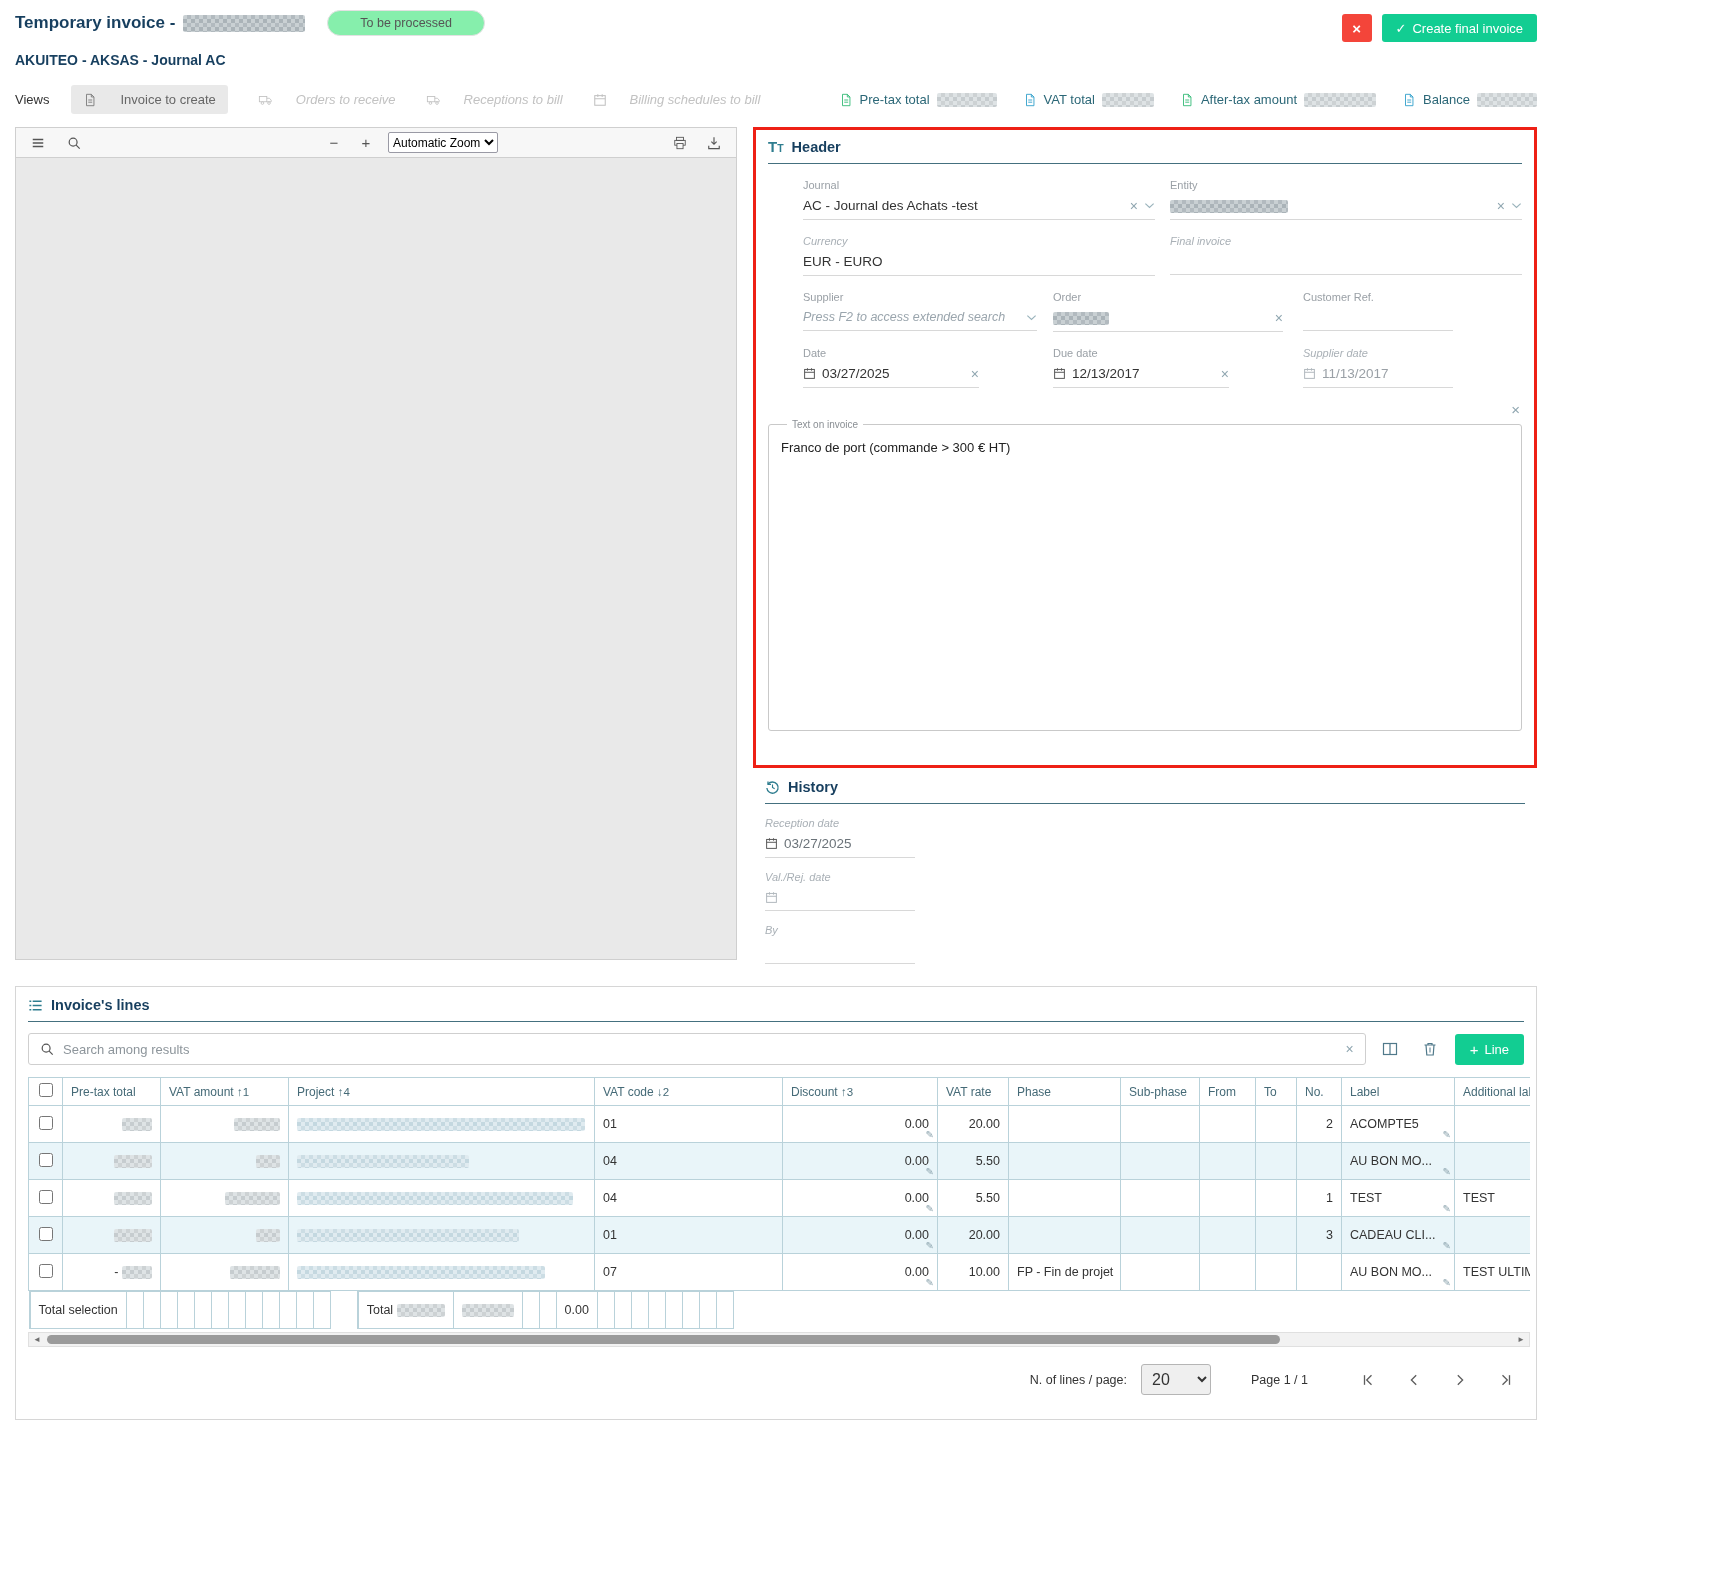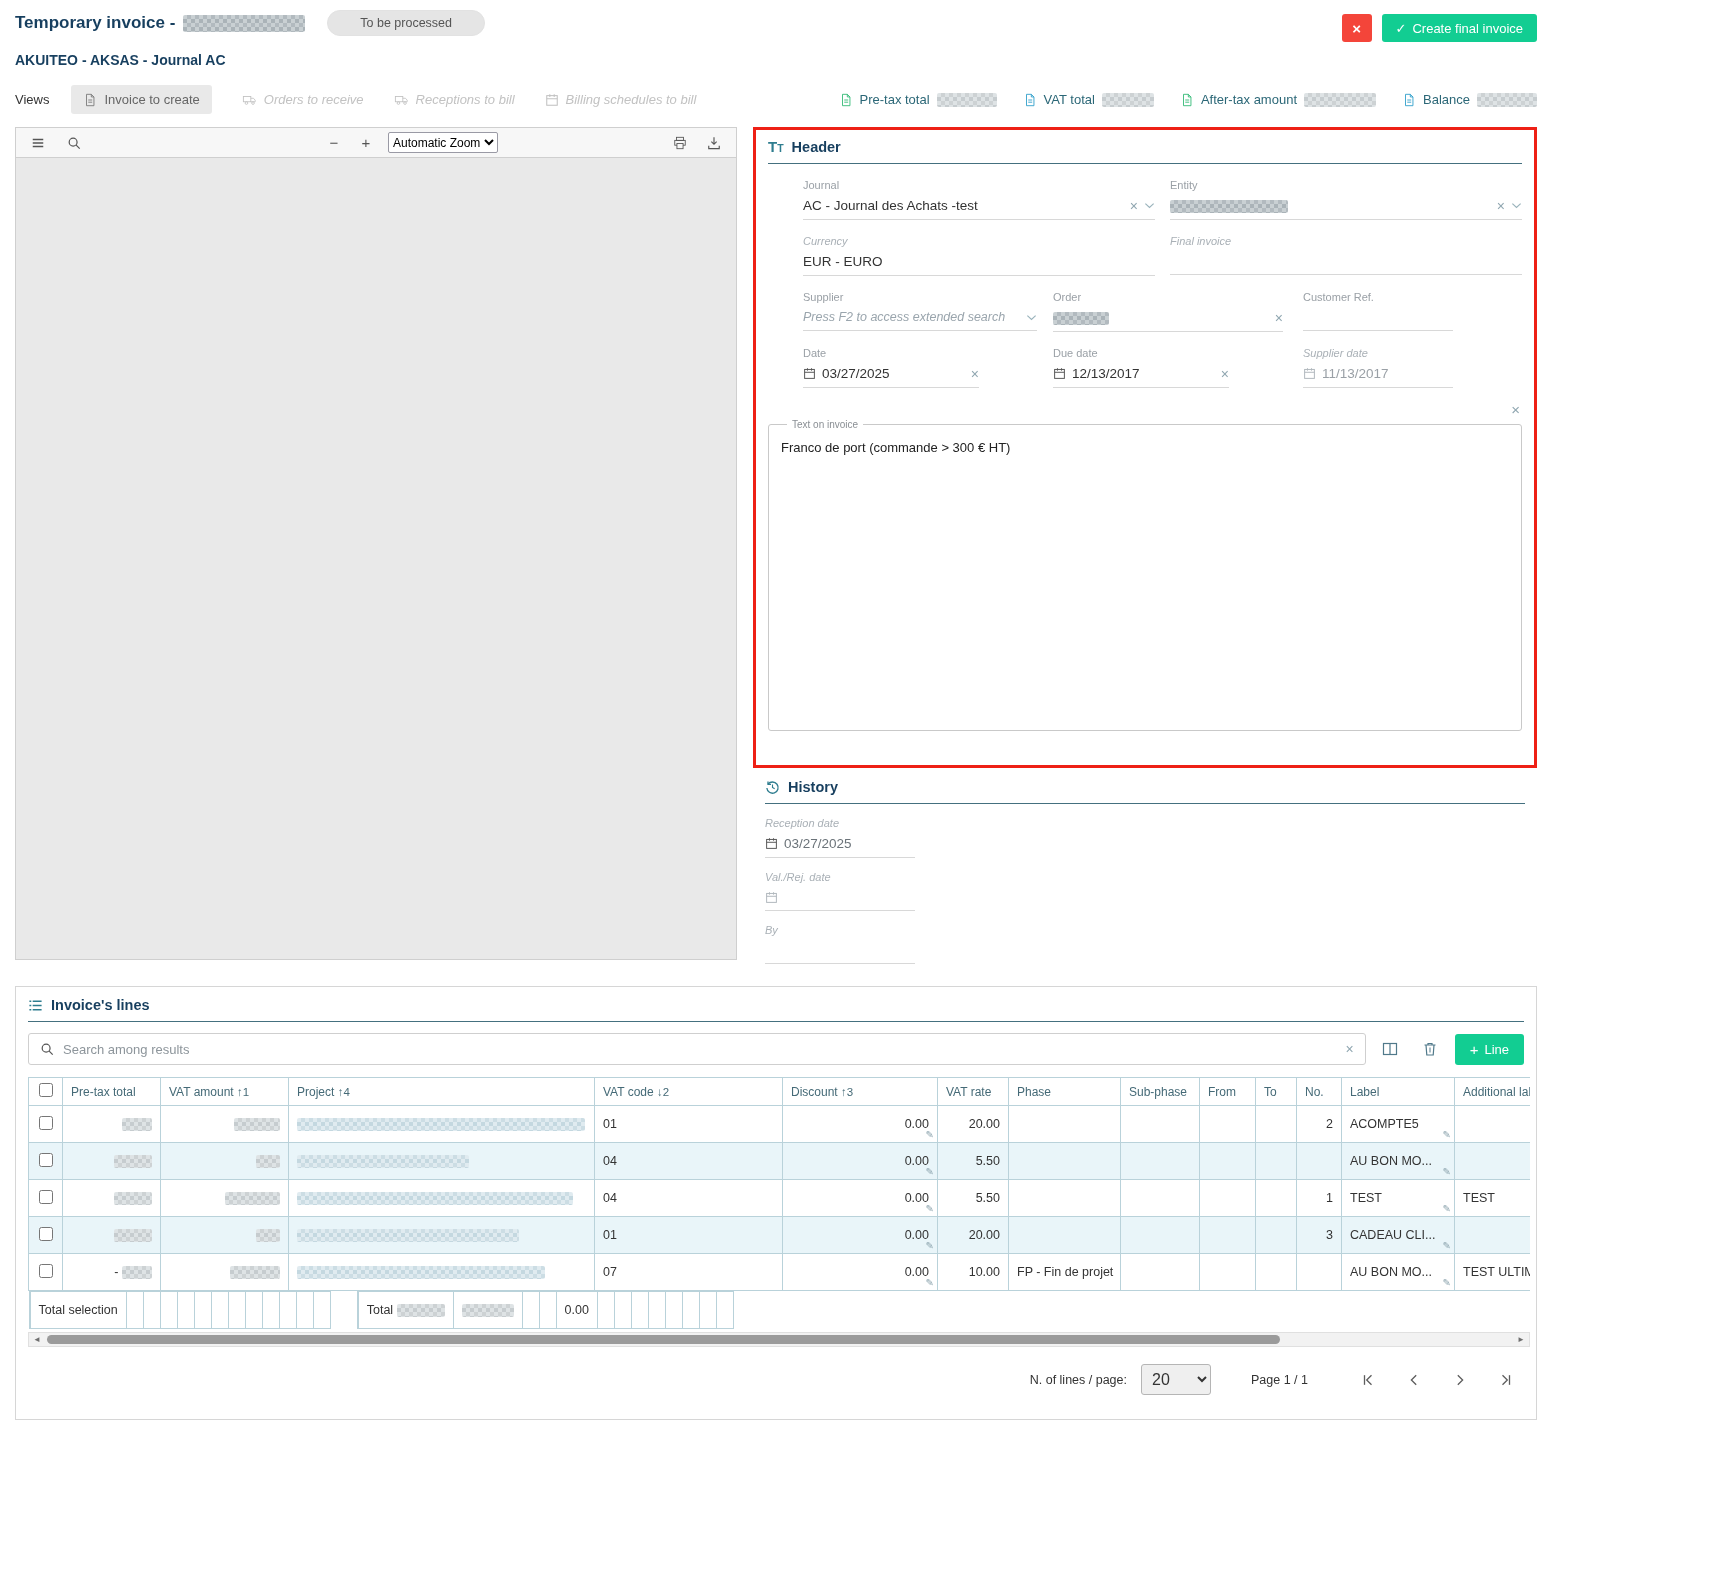--- a/index.html
+++ b/index.html
@@ -19,32 +19,32 @@
   }
   .redacted.dark { background: conic-gradient(#b2babf 25%, #c9d0d3 0 50%, #aab3b8 0 75%, #c9d0d3 0) 0 0/8px 8px; }
   .redacted.blue { background: conic-gradient(#ccdde4 25%, #e0ebf0 0 50%, #c4d8e0 0 75%, #e0ebf0 0) 0 0/8px 8px; }
 
   
   .topbar { padding-top: 10px; position: relative; }
   .title-row { display: flex; align-items: center; }
   .page-title { font-size: 17px; font-weight: bold; color: #173f5f; white-space: nowrap; }
   .pill {
     margin-left: 22px; border: 1px solid #e2e2e2; border-radius: 15px;
-    padding: 5px 32px; font-size: 12.5px; color: #555; background: #e5e5e5;
+    padding: 5px 32px; font-size: 12.5px; color: #555; background: #86efac;
   }
   .top-actions { position: absolute; right: 0; top: 14px; display: flex; gap: 10px; }
   .btn { border: none; border-radius: 3px; cursor: pointer; display: flex; align-items: center; justify-content: center; }
   .btn-red { width: 30px; height: 28px; background: #f4453a; color: #fff; font-size: 15px; font-weight: bold; }
   .btn-green { height: 28px; background: #12cd92; color: #fff; font-size: 13px; padding: 0 14px; gap: 6px; }
   .subtitle { margin-top: 16px; font-size: 14px; font-weight: bold; color: #173f5f; }
 
   
   .views-bar { display: flex; align-items: center; margin-top: 17px; }
   .views-label { color: #333; margin-right: 22px; }
-  .tab { display: flex; align-items: center; gap: 7px; color: #c2c2c2; font-style: italic; cursor: pointer; margin-right: 30px; }
+  .tab { display: flex; align-items: center; gap: 23px; color: #c2c2c2; font-style: italic; cursor: pointer; margin-right: 30px; }
   .tab .i { color: #c2c2c2; }
   .tab.active {
     background: #e9e9e9; border-radius: 3px; padding: 7px 12px;
     color: #666; font-style: normal;
   }
   .tab.active .i { color: #777; }
   .totals { margin-left: auto; display: flex; align-items: center; gap: 26px; }
   .total-item { display: flex; align-items: center; gap: 7px; color: #2b6777; }
   .total-item .i.green { color: #2eb872; }
   .total-item .i.teal  { color: #2a9dc9; }

